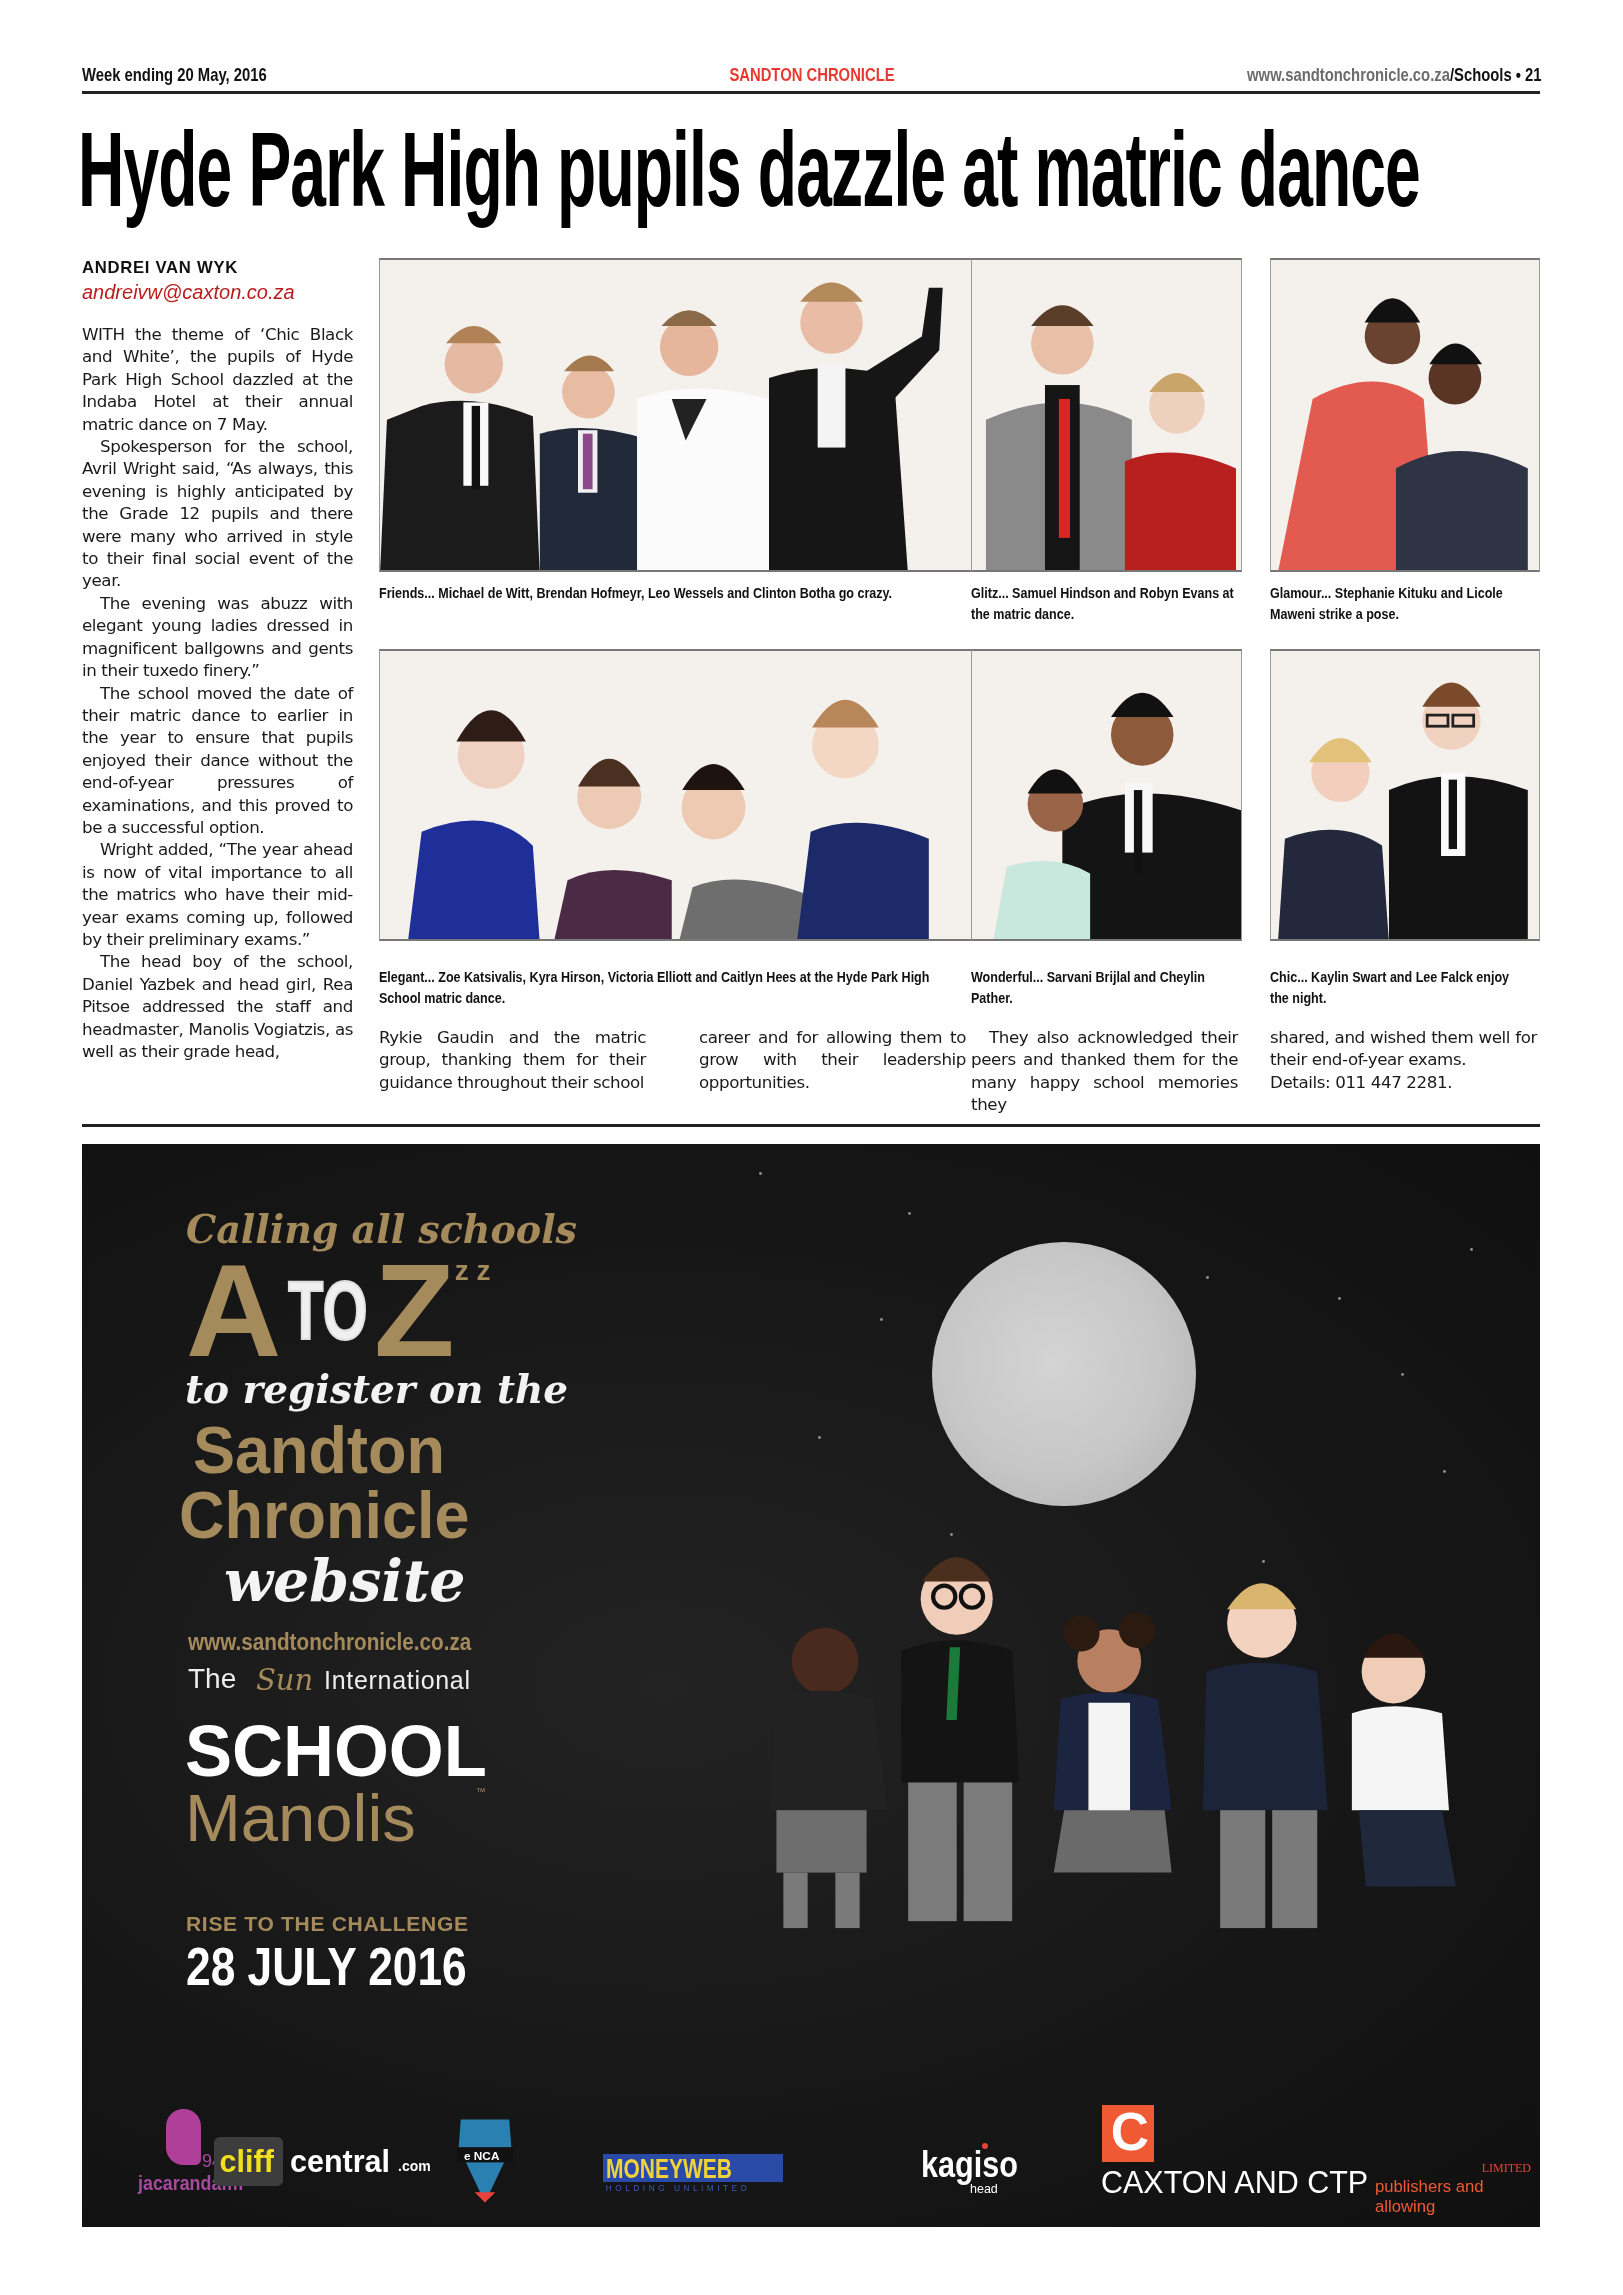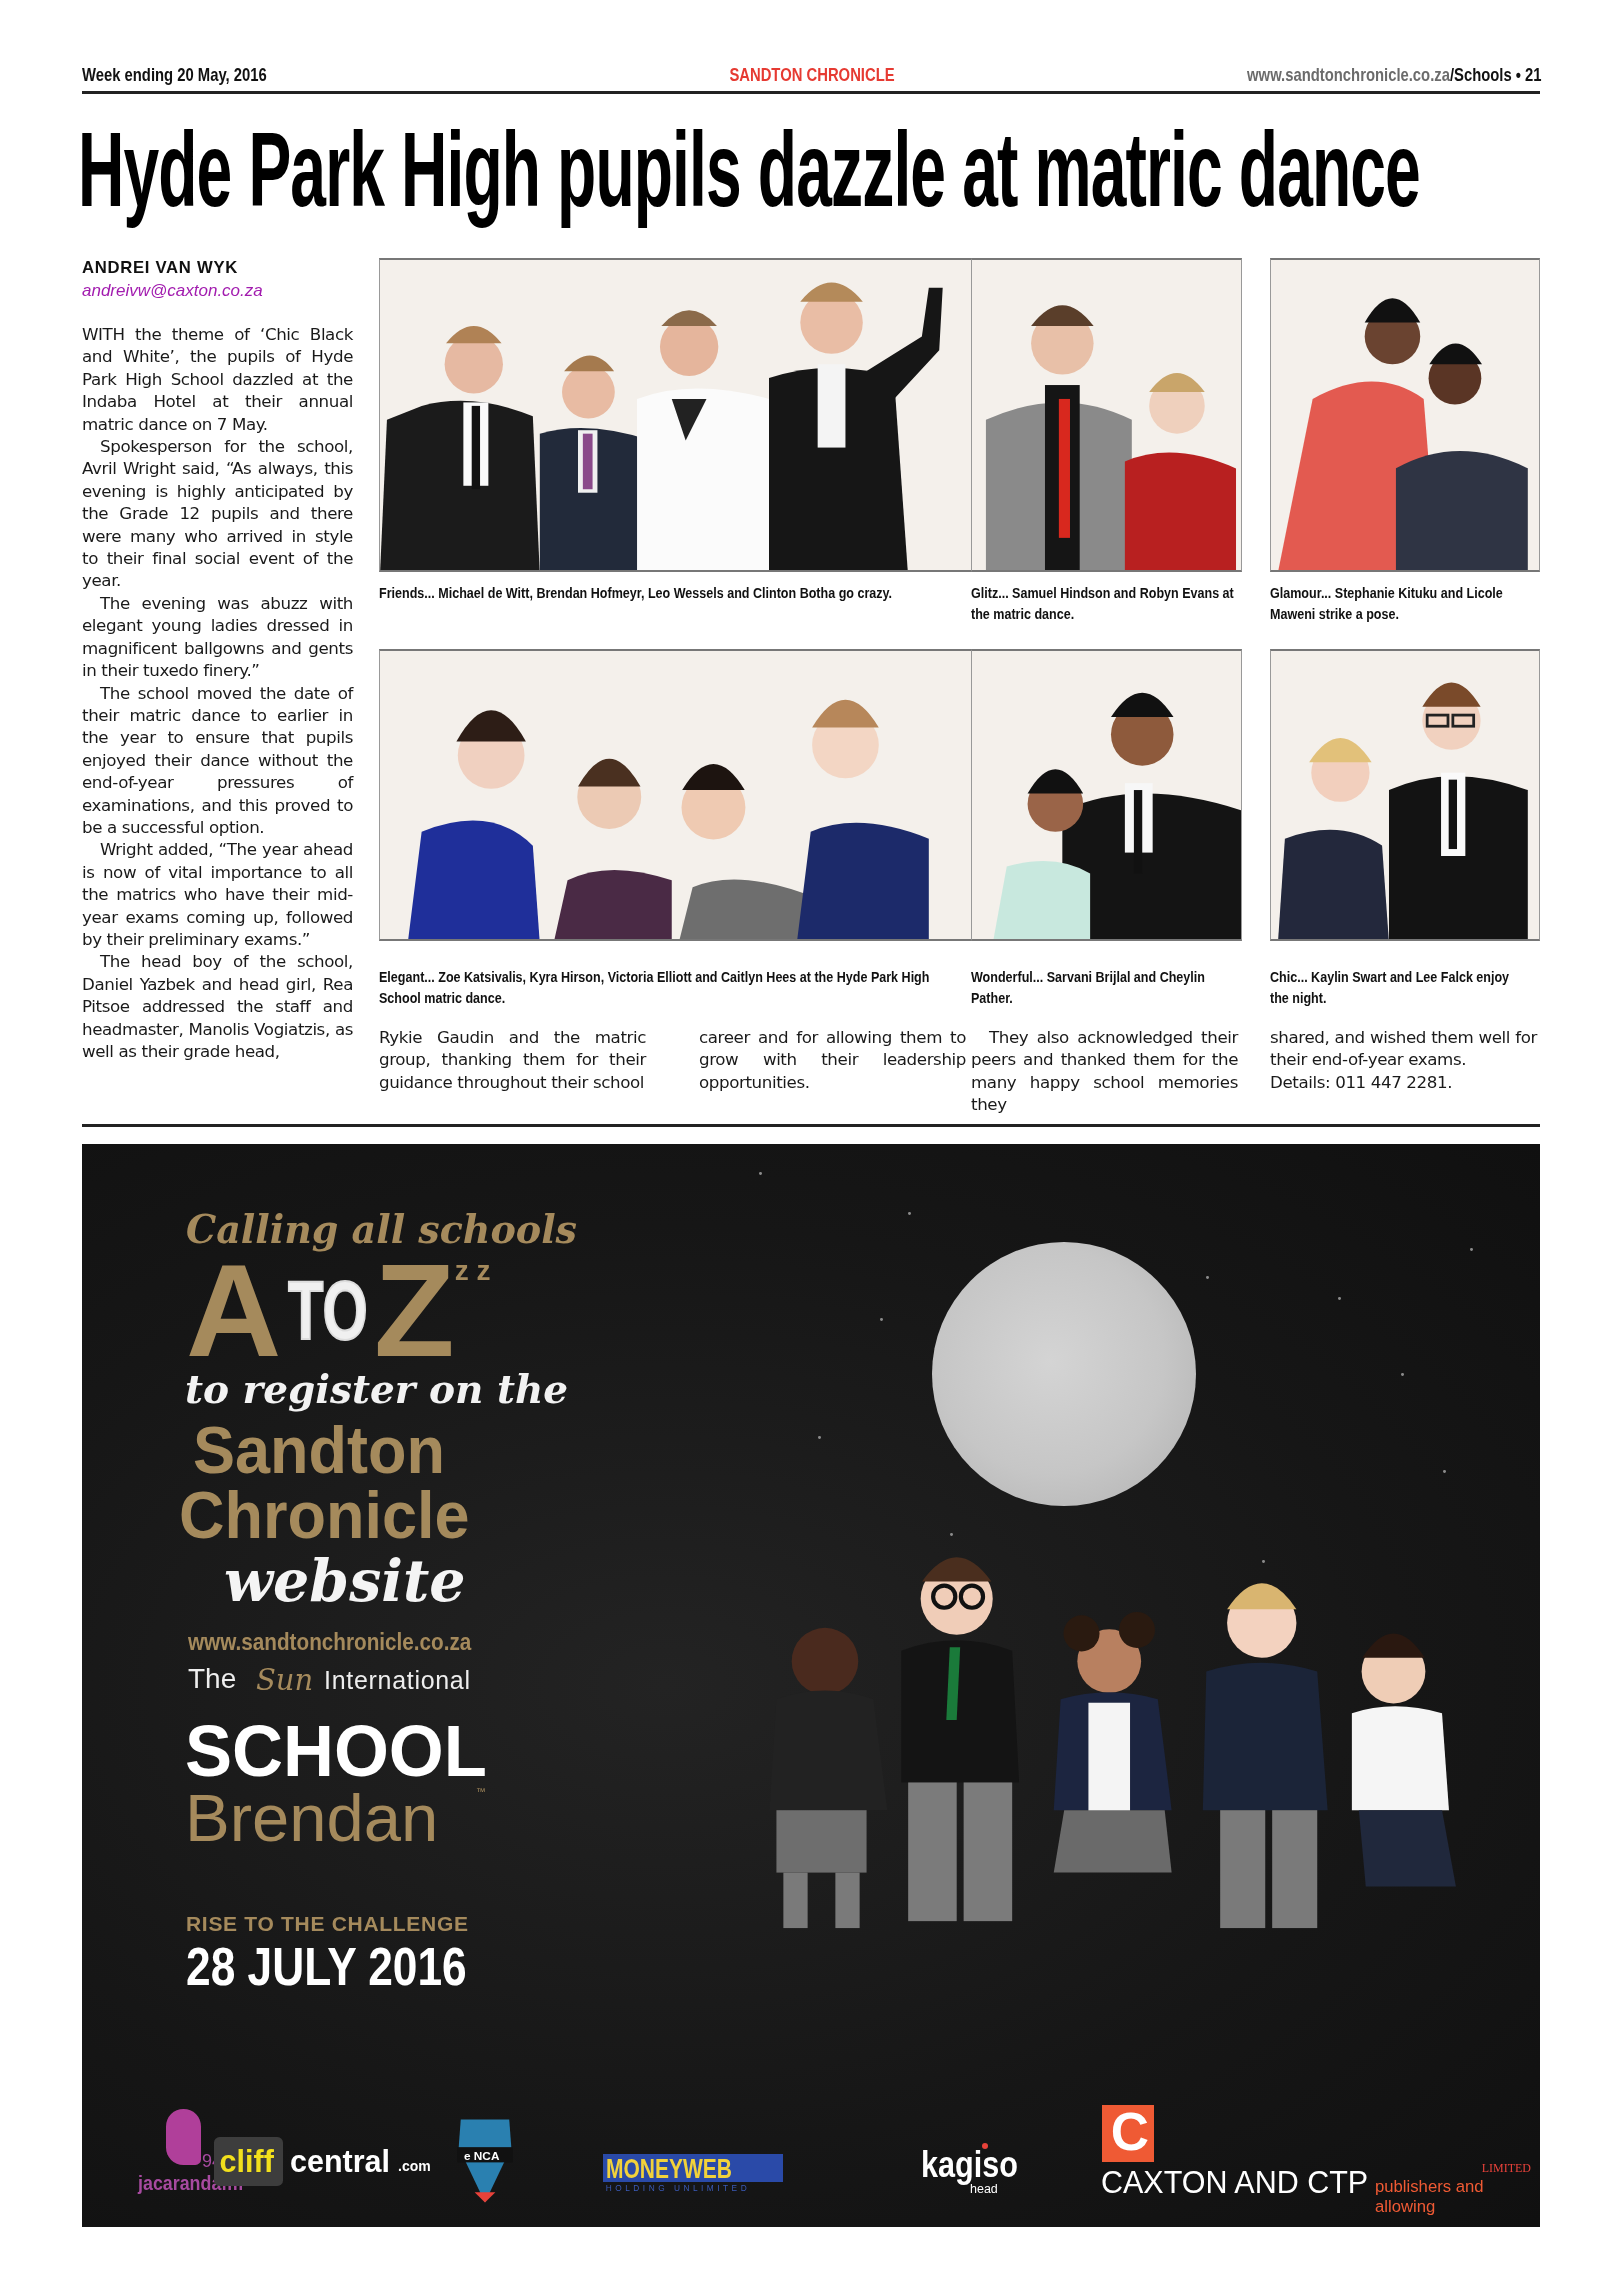--- a/index.html
+++ b/index.html
@@ -13,21 +13,21 @@
   .hdr-left { left: 82px; transform-origin: left center; color: #111; }
   .hdr-center { left: 694px; width: 236px; text-align: center; color: #e63a32; transform-origin: center; }
   .hdr-right { right: 82px; transform-origin: right center; color: #111; }
   .hdr-right .url { color: #6b6b6b; }
   .rule-top { left: 82px; width: 1458px; top: 91px; height: 2.8px; background: #222; }
 
   .headline { left: 78px; top: 117px; width: 1468px; font-family: "Liberation Sans", sans-serif; font-weight: bold; font-size: 106px; line-height: 104px; letter-spacing: -1.4px; white-space: nowrap; transform: scaleX(0.605); transform-origin: left top; color: #000; }
 
   
   .byline { left: 82px; top: 258px; font-size: 16.7px; font-weight: 900; letter-spacing: 0.7px; color: #111; font-family: "Liberation Sans", sans-serif; }
-  .email { left: 82px; top: 281px; font-size: 17px; font-style: italic; color: #a21caf; }
+  .email { left: 82px; top: 281px; font-size: 20px; font-style: italic; color: #b91c1c; }
   .col { position: absolute; font-size: 16.7px; line-height: 22.4px; text-align: justify; color: #1a1a1a; font-family: "DejaVu Sans", sans-serif; letter-spacing: -0.4px; }
   .col p { text-indent: 18px; }
   .col p.first { text-indent: 0; }
   .col1 { left: 82px; top: 323px; width: 271px; }
   .colb { top: 1026px; width: 267px; }
 
   
   .photo { position: absolute; border-top: 2.8px solid #777; border-bottom: 2.8px solid #777; border-left: 0.7px solid #999; border-right: 0.7px solid #999; background: #f3efea; overflow: hidden; }
   .caption { position: absolute; font-weight: bold; font-size: 15.3px; line-height: 21px; color: #111; transform: scaleX(0.82); transform-origin: left top; font-family: "Liberation Sans", sans-serif; }
 
@@ -210,21 +210,21 @@
   </div>
   <div class="ad-t script" style="left:103px;top:222px;font-size:39px;color:#f2f2f2;">to register on the</div>
   <div class="ad-t gold" style="left:111px;top:271px;font-family:'Liberation Sans',sans-serif;font-weight:900;font-size:67px;line-height:69px;transform:scaleX(0.94);transform-origin:left top;">Sandton</div>
   <div class="ad-t gold" style="left:97px;top:336px;font-family:'Liberation Sans',sans-serif;font-weight:900;font-size:67px;line-height:69px;transform:scaleX(0.94);transform-origin:left top;">Chronicle</div>
   <div class="ad-t script" style="left:142px;top:403px;font-size:57px;color:#f4f4f4;">website</div>
   <div class="ad-t gold" style="left:106px;top:485px;font-family:'Liberation Sans',sans-serif;font-weight:900;font-size:23px;transform:scaleX(0.9);transform-origin:left top;">www.sandtonchronicle.co.za</div>
   <div class="ad-t" style="left:106px;top:519px;font-size:28px;color:#eee;font-family:'Liberation Sans',sans-serif;">The</div>
   <div class="ad-t gold" style="left:174px;top:519px;font-size:29px;font-family:'DejaVu Serif',serif;font-style:italic;">Sun</div>
   <div class="ad-t" style="left:242px;top:522px;font-size:25px;color:#eee;font-family:'Liberation Sans',sans-serif;letter-spacing:0.7px;">International</div>
   <div class="ad-t" style="left:103px;top:569px;font-family:'Liberation Sans',sans-serif;font-weight:900;font-size:72px;line-height:76px;color:#fff;transform:scaleX(0.98);transform-origin:left top;">SCHOOL</div>
-  <div class="ad-t gold" style="left:103px;top:639px;font-family:'Liberation Sans',sans-serif;font-size:67px;line-height:69px;">Brendan</div>
+  <div class="ad-t gold" style="left:103px;top:639px;font-family:'Liberation Sans',sans-serif;font-size:67px;line-height:69px;">Manolis</div>
   <div class="ad-t gold" style="left:394px;top:642px;font-size:9.7px;">™</div>
   <div class="ad-t gold" style="left:104px;top:768px;font-family:'Liberation Sans',sans-serif;font-weight:900;font-size:21px;letter-spacing:0.7px;">RISE TO THE CHALLENGE</div>
   <div class="ad-t" style="left:104px;top:791px;font-family:'Liberation Sans',sans-serif;font-weight:900;font-size:54px;line-height:62px;color:#fff;transform:scaleX(0.82);transform-origin:left top;">28 JULY 2016</div>
 
   <svg class="logo" style="left:611px;top:375px;" width="777" height="416" viewBox="0 0 1120 600">
 
     <circle cx="190" cy="205" r="48" fill="#4a2a1e"></circle>
     <path d="M120 260 Q190 235 260 260 L280 420 L110 420 Z" fill="#222"></path>
     <rect x="120" y="420" width="130" height="90" fill="#6e6e6e"></rect>
     <rect x="130" y="510" width="35" height="80" fill="#7a7a7a"></rect>

